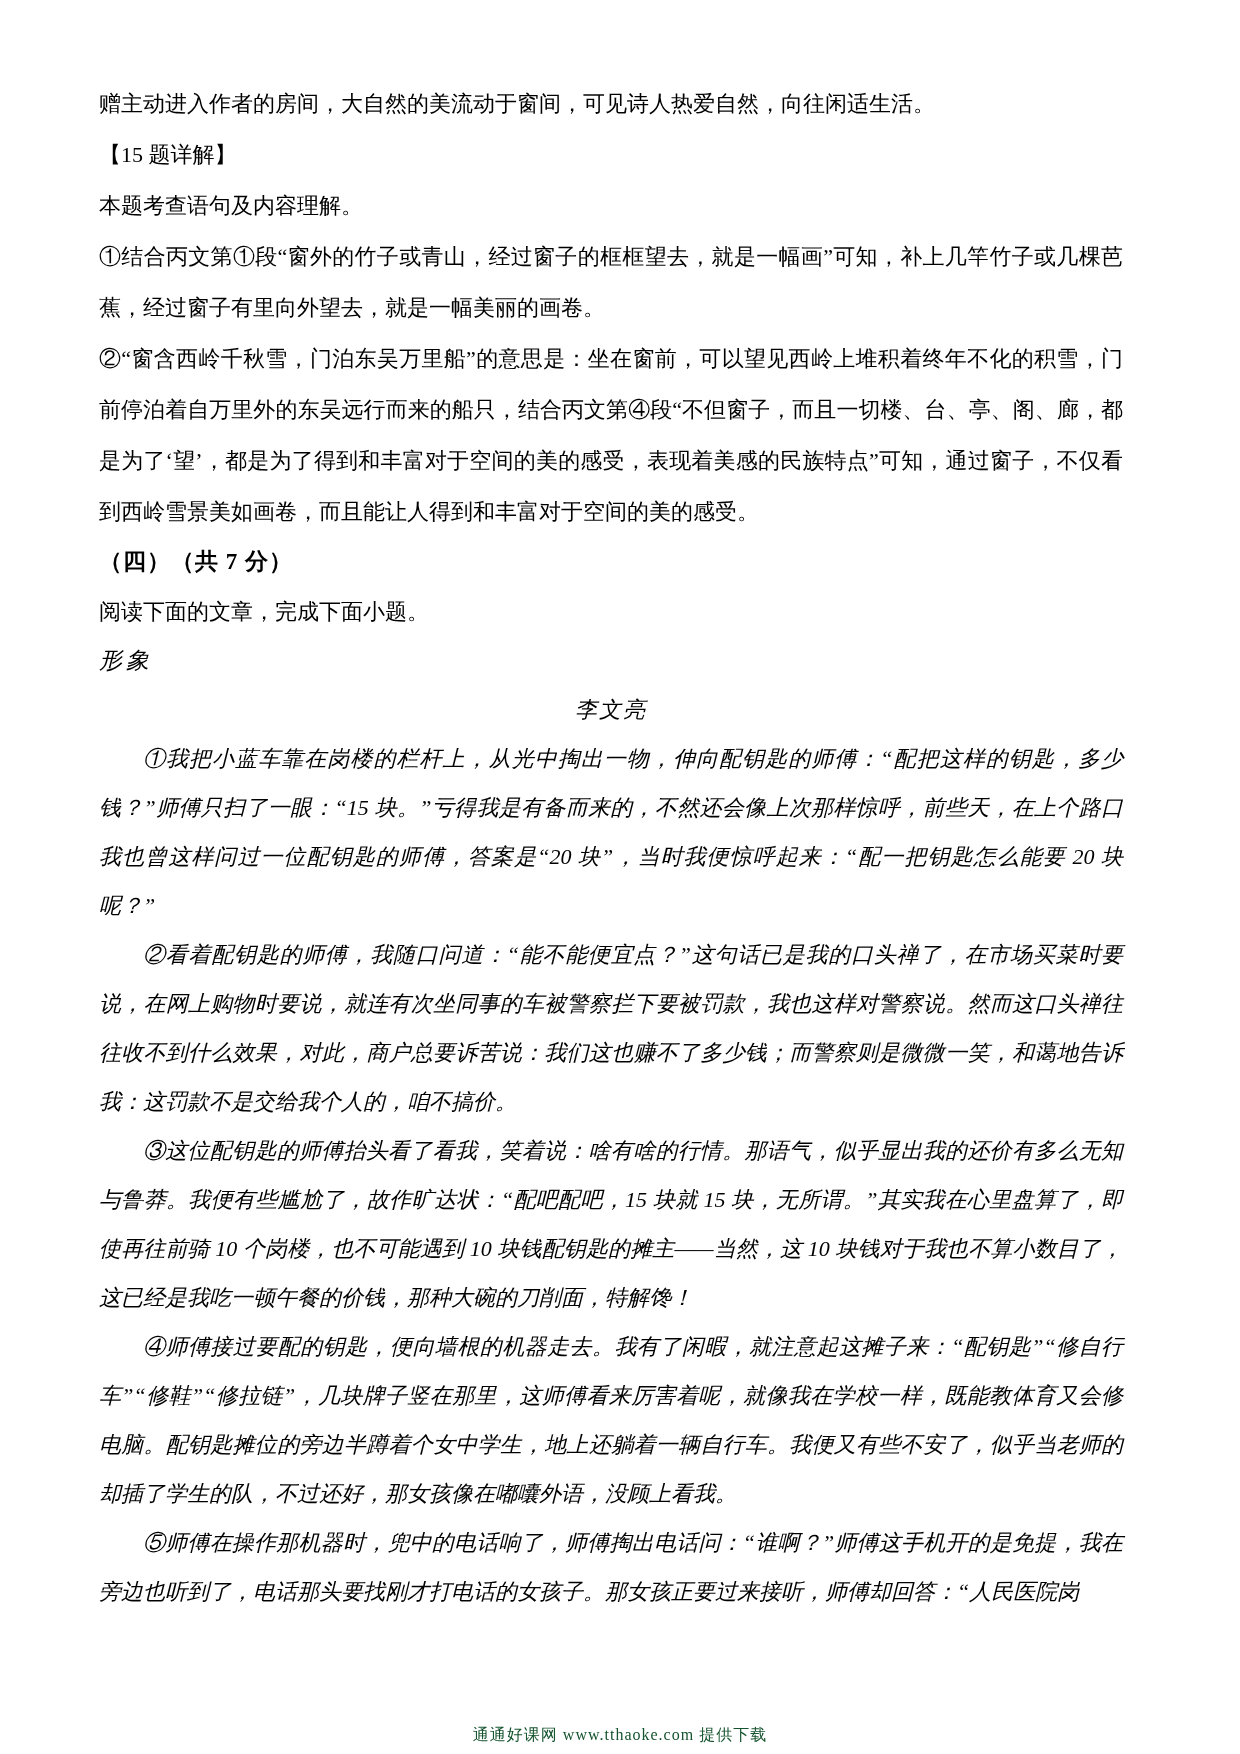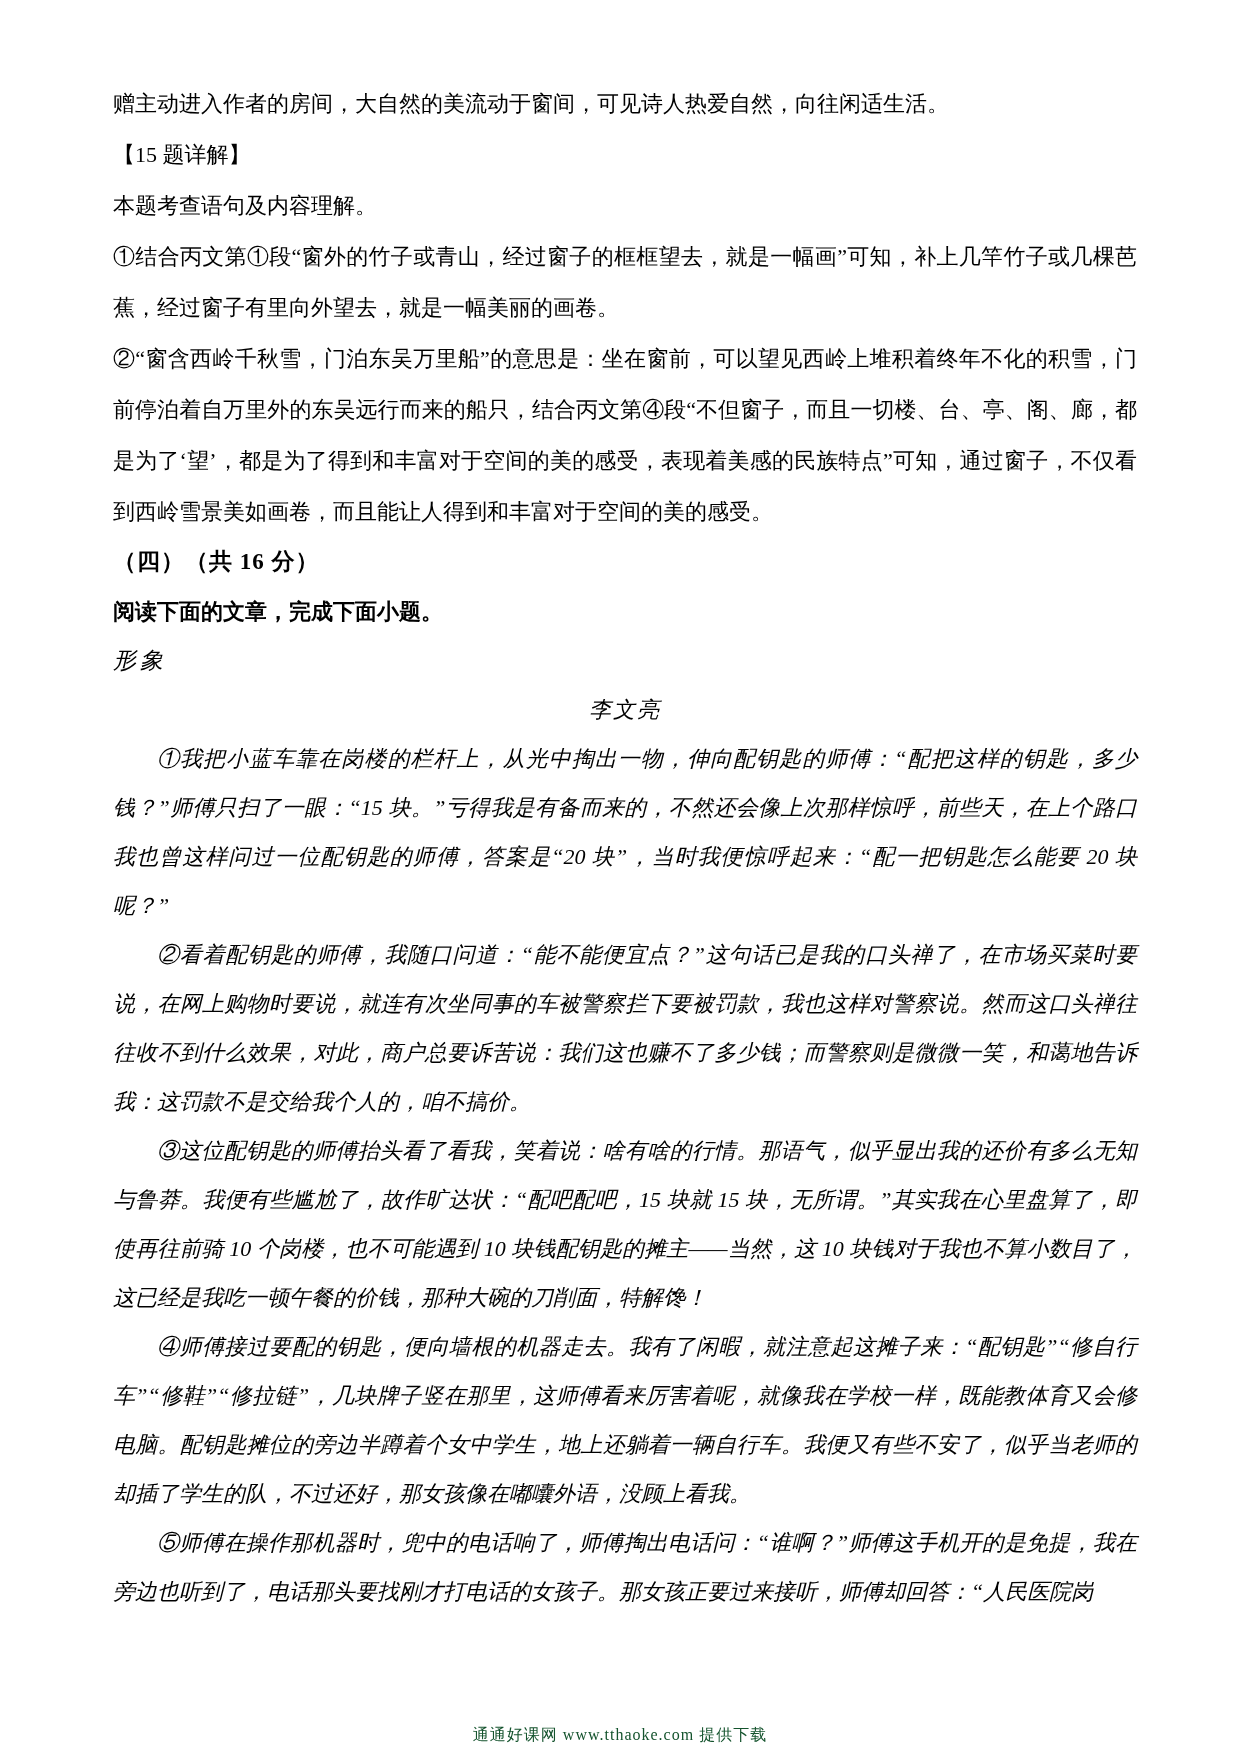--- a/index.html
+++ b/index.html
@@ -11,21 +11,21 @@
     position: relative;
     width: 1240px;
     height: 1754px;
     background: #ffffff;
     color: #000000;
     font-family: "Liberation Serif", "DejaVu Serif", serif;
     overflow: hidden;
   }
   .content {
     position: absolute;
-    left: 113px;
+    left: 99px;
     top: 78px;
     width: 1024px;
   }
   
   .ans p {
     margin: 0;
     font-size: 22px;
     line-height: 51px;
     text-align: justify;
     text-justify: inter-character;
@@ -36,21 +36,20 @@
     margin: 0;
     font-size: 23px;
     font-weight: bold;
     line-height: 50px;
     letter-spacing: 1px;
   }
   .instruction {
     margin: 0;
     font-size: 22px;
     line-height: 49px;
-    font-weight: bold;
   }
   
   .passage {
     font-style: italic;
   }
   .passage .title {
     margin: 0;
     text-align: left;
     font-size: 23px;
     line-height: 49px;
@@ -93,21 +92,21 @@
   <div class="content">
 
     <div class="ans">
       <p>赠主动进入作者的房间，大自然的美流动于窗间，可见诗人热爱自然，向往闲适生活。</p>
       <p>【15 题详解】</p>
       <p>本题考查语句及内容理解。</p>
       <p>①结合丙文第①段“窗外的竹子或青山，经过窗子的框框望去，就是一幅画”可知，补上几竿竹子或几棵芭蕉，经过窗子有里向外望去，就是一幅美丽的画卷。</p>
       <p>②“窗含西岭千秋雪，门泊东吴万里船”的意思是：坐在窗前，可以望见西岭上堆积着终年不化的积雪，门前停泊着自万里外的东吴远行而来的船只，结合丙文第④段“不但窗子，而且一切楼、台、亭、阁、廊，都是为了‘望’，都是为了得到和丰富对于空间的美的感受，表现着美感的民族特点”可知，通过窗子，不仅看到西岭雪景美如画卷，而且能让人得到和丰富对于空间的美的感受。</p>
     </div>
 
-    <p class="sec-heading">（四）（共 16 分）</p>
+    <p class="sec-heading">（四）（共 7 分）</p>
     <p class="instruction">阅读下面的文章，完成下面小题。</p>
 
     <div class="passage">
       <p class="title">形象</p>
       <p class="author">李文亮</p>
       <p class="body">①我把小蓝车靠在岗楼的栏杆上，从光中掏出一物，伸向配钥匙的师傅：“配把这样的钥匙，多少钱？”师傅只扫了一眼：“15 块。”亏得我是有备而来的，不然还会像上次那样惊呼，前些天，在上个路口我也曾这样问过一位配钥匙的师傅，答案是“20 块”，当时我便惊呼起来：“配一把钥匙怎么能要 20 块呢？”</p>
       <p class="body">②看着配钥匙的师傅，我随口问道：“能不能便宜点？”这句话已是我的口头禅了，在市场买菜时要说，在网上购物时要说，就连有次坐同事的车被警察拦下要被罚款，我也这样对警察说。然而这口头禅往往收不到什么效果，对此，商户总要诉苦说：我们这也赚不了多少钱；而警察则是微微一笑，和蔼地告诉我：这罚款不是交给我个人的，咱不搞价。</p>
       <p class="body">③这位配钥匙的师傅抬头看了看我，笑着说：啥有啥的行情。那语气，似乎显出我的还价有多么无知与鲁莽。我便有些尴尬了，故作旷达状：“配吧配吧，15 块就 15 块，无所谓。”其实我在心里盘算了，即使再往前骑 10 个岗楼，也不可能遇到 10 块钱配钥匙的摊主——当然，这 10 块钱对于我也不算小数目了，这已经是我吃一顿午餐的价钱，那种大碗的刀削面，特解馋！</p>
       <p class="body">④师傅接过要配的钥匙，便向墙根的机器走去。我有了闲暇，就注意起这摊子来：“配钥匙”“修自行车”“修鞋”“修拉链”，几块牌子竖在那里，这师傅看来厉害着呢，就像我在学校一样，既能教体育又会修电脑。配钥匙摊位的旁边半蹲着个女中学生，地上还躺着一辆自行车。我便又有些不安了，似乎当老师的却插了学生的队，不过还好，那女孩像在嘟囔外语，没顾上看我。</p>
       <p class="body">⑤师傅在操作那机器时，兜中的电话响了，师傅掏出电话问：“谁啊？”师傅这手机开的是免提，我在旁边也听到了，电话那头要找刚才打电话的女孩子。那女孩正要过来接听，师傅却回答：“人民医院岗</p>

